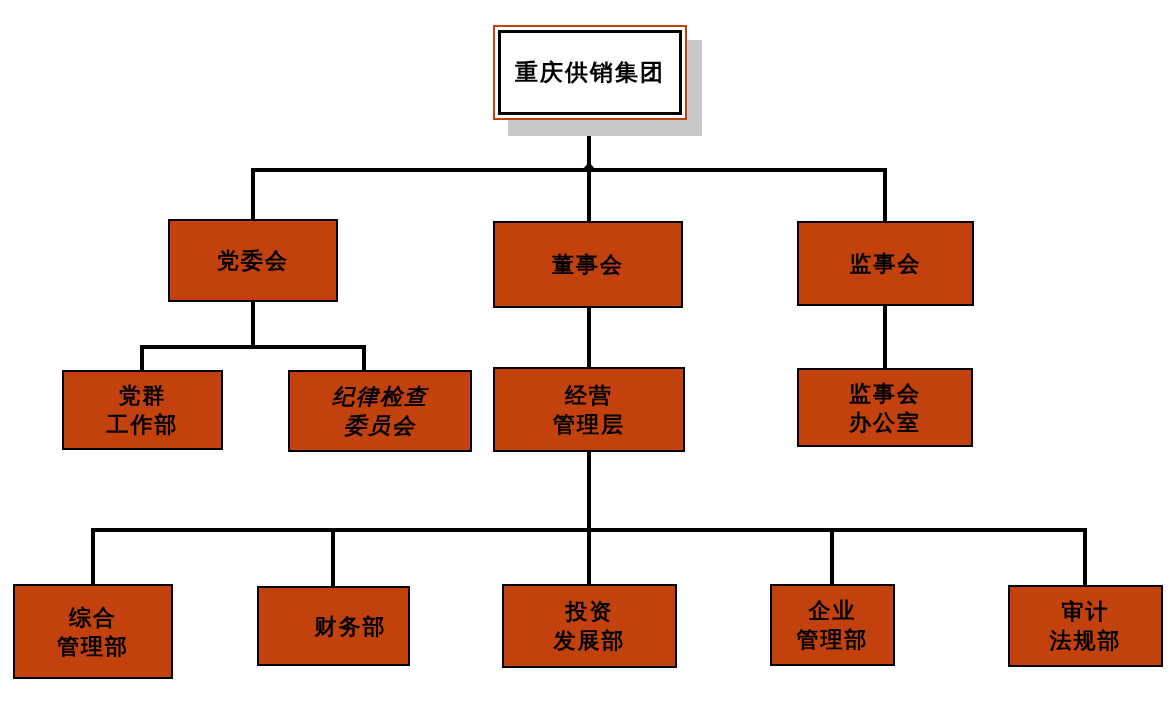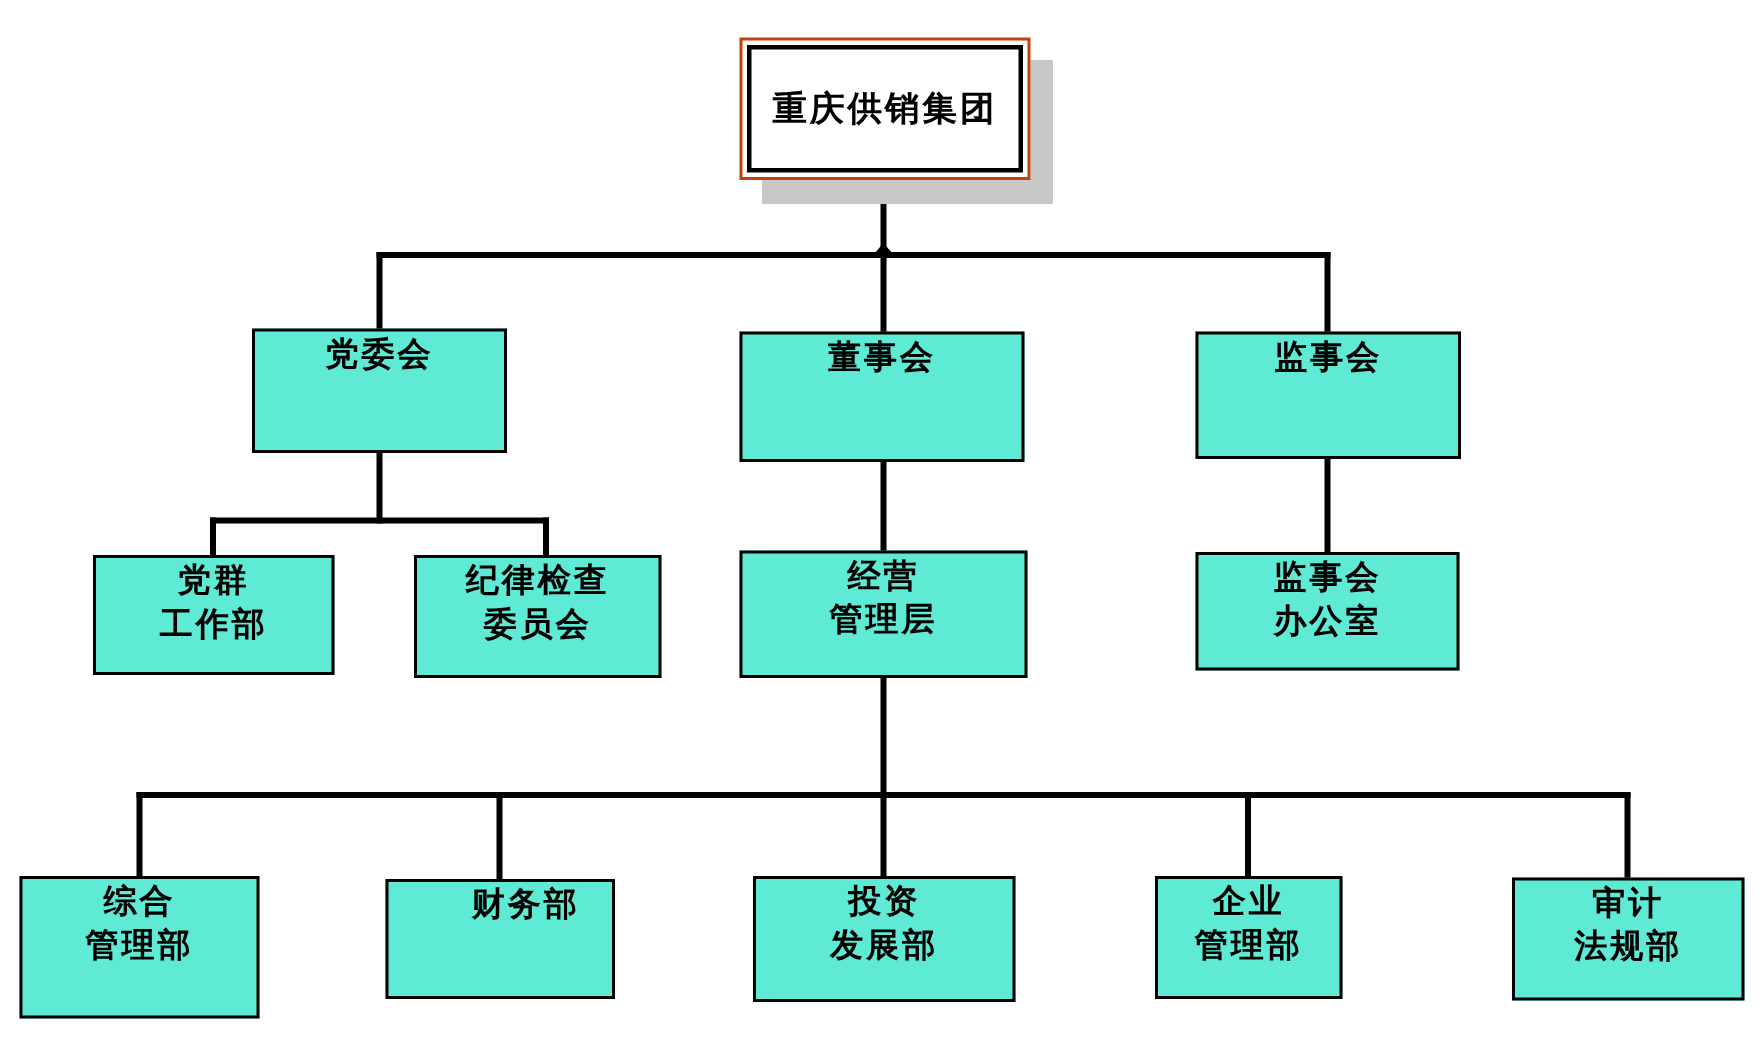--- a/index.html
+++ b/index.html
@@ -2,22 +2,22 @@
 <html><head>
 <meta charset="utf-8">
 <style>
   html,body{margin:0;padding:0;background:#ffffff;}
   #canvas{
     position:relative;width:1175px;height:704px;background:#ffffff;overflow:hidden;
     font-family:"Liberation Sans",sans-serif;font-weight:bold;color:#000000;
   }
   .hline,.vline{position:absolute;background:#000000;}
   .box{
-    position:absolute;box-sizing:border-box;border:2px solid #000000;background:#5eead4;
-    display:flex;flex-direction:column;align-items:center;
+    position:absolute;box-sizing:border-box;border:2px solid #000000;background:#c2410c;
+    display:flex;flex-direction:column;align-items:center;justify-content:center;
     text-align:center;font-size:22px;letter-spacing:2px;line-height:29px;z-index:3;
   }
   .root-shadow{position:absolute;left:508px;top:40px;width:194px;height:96px;background:#c8c8c8;z-index:1;}
   .root-outer{
     position:absolute;left:493px;top:25px;width:194px;height:95px;box-sizing:border-box;
     border:2px solid #c2410c;padding:3px;background:#ffffff;z-index:3;
   }
   .root-inner{
     width:100%;height:100%;box-sizing:border-box;border:3px solid #000000;
     display:flex;align-items:center;justify-content:center;
@@ -69,21 +69,21 @@
     <span>董事会</span>
   </div>
   <div class="box" style="left:797px;top:221px;width:177px;height:85px;">
     <span>监事会</span>
   </div>
 
   <div class="box" style="left:62px;top:370px;width:161px;height:80px;">
     <span>党群</span>
     <span>工作部</span>
   </div>
-  <div class="box" style="left:276px;top:370px;width:165px;height:82px;">
+  <div class="box" style="left:288px;top:370px;width:184px;height:82px;font-style:italic;">
     <span>纪律检查</span>
     <span>委员会</span>
   </div>
   <div class="box" style="left:493px;top:367px;width:192px;height:85px;">
     <span>经营</span>
     <span>管理层</span>
   </div>
   <div class="box" style="left:797px;top:368px;width:176px;height:79px;">
     <span>监事会</span>
     <span>办公室</span>

